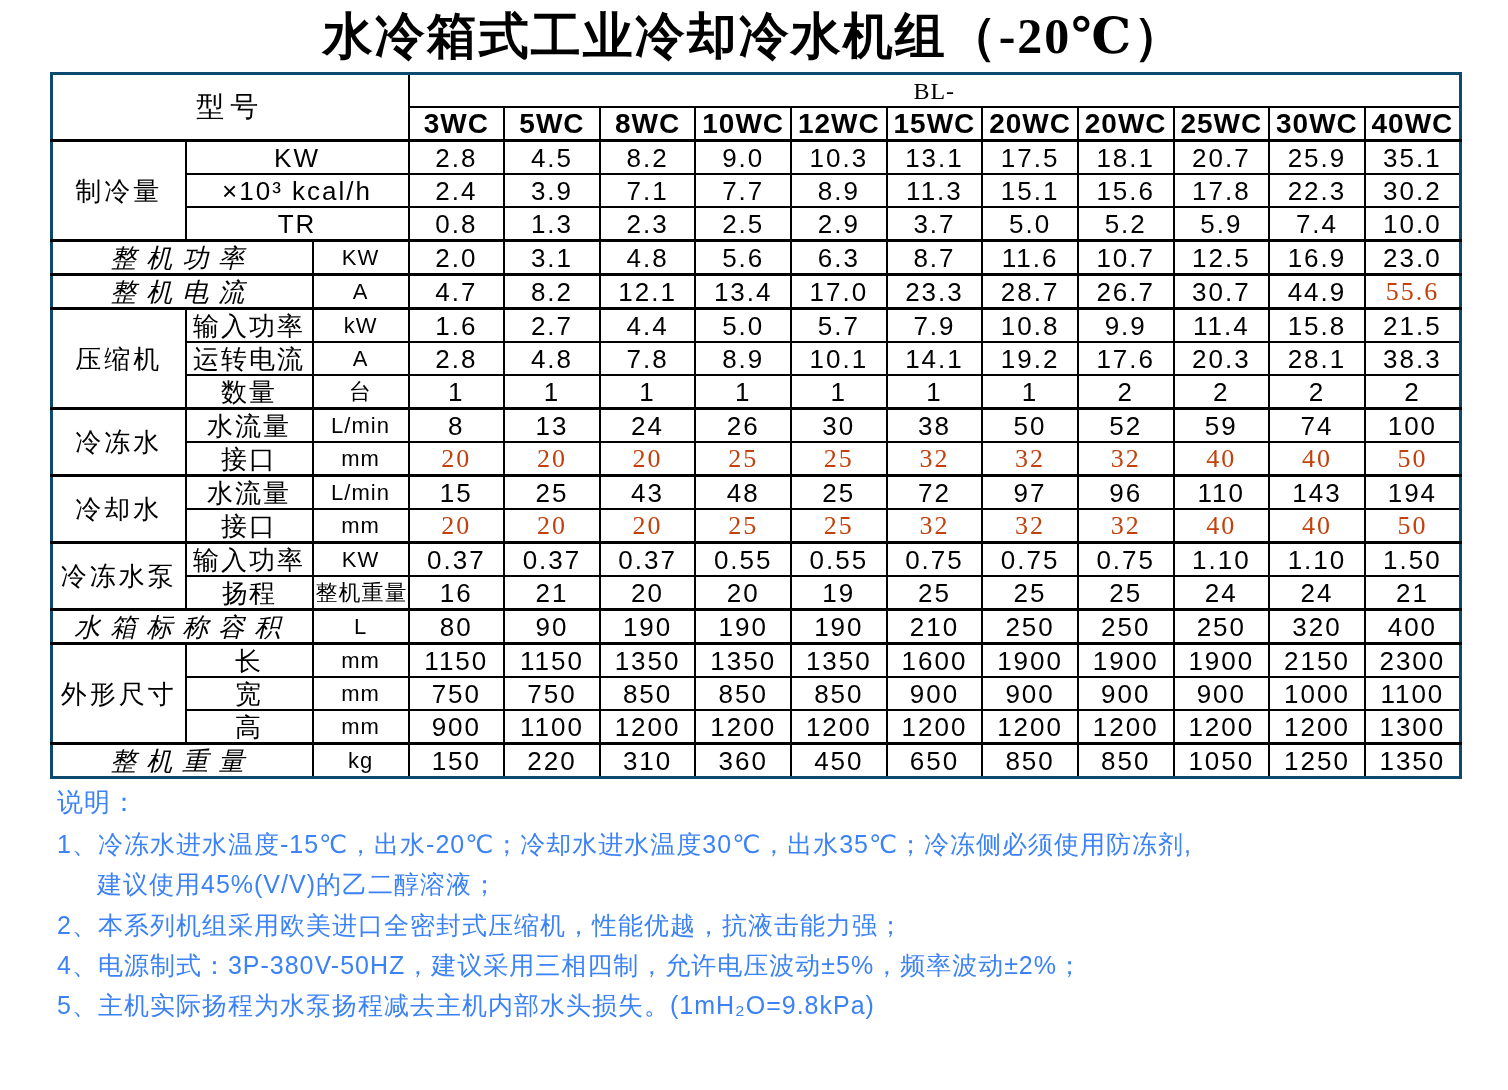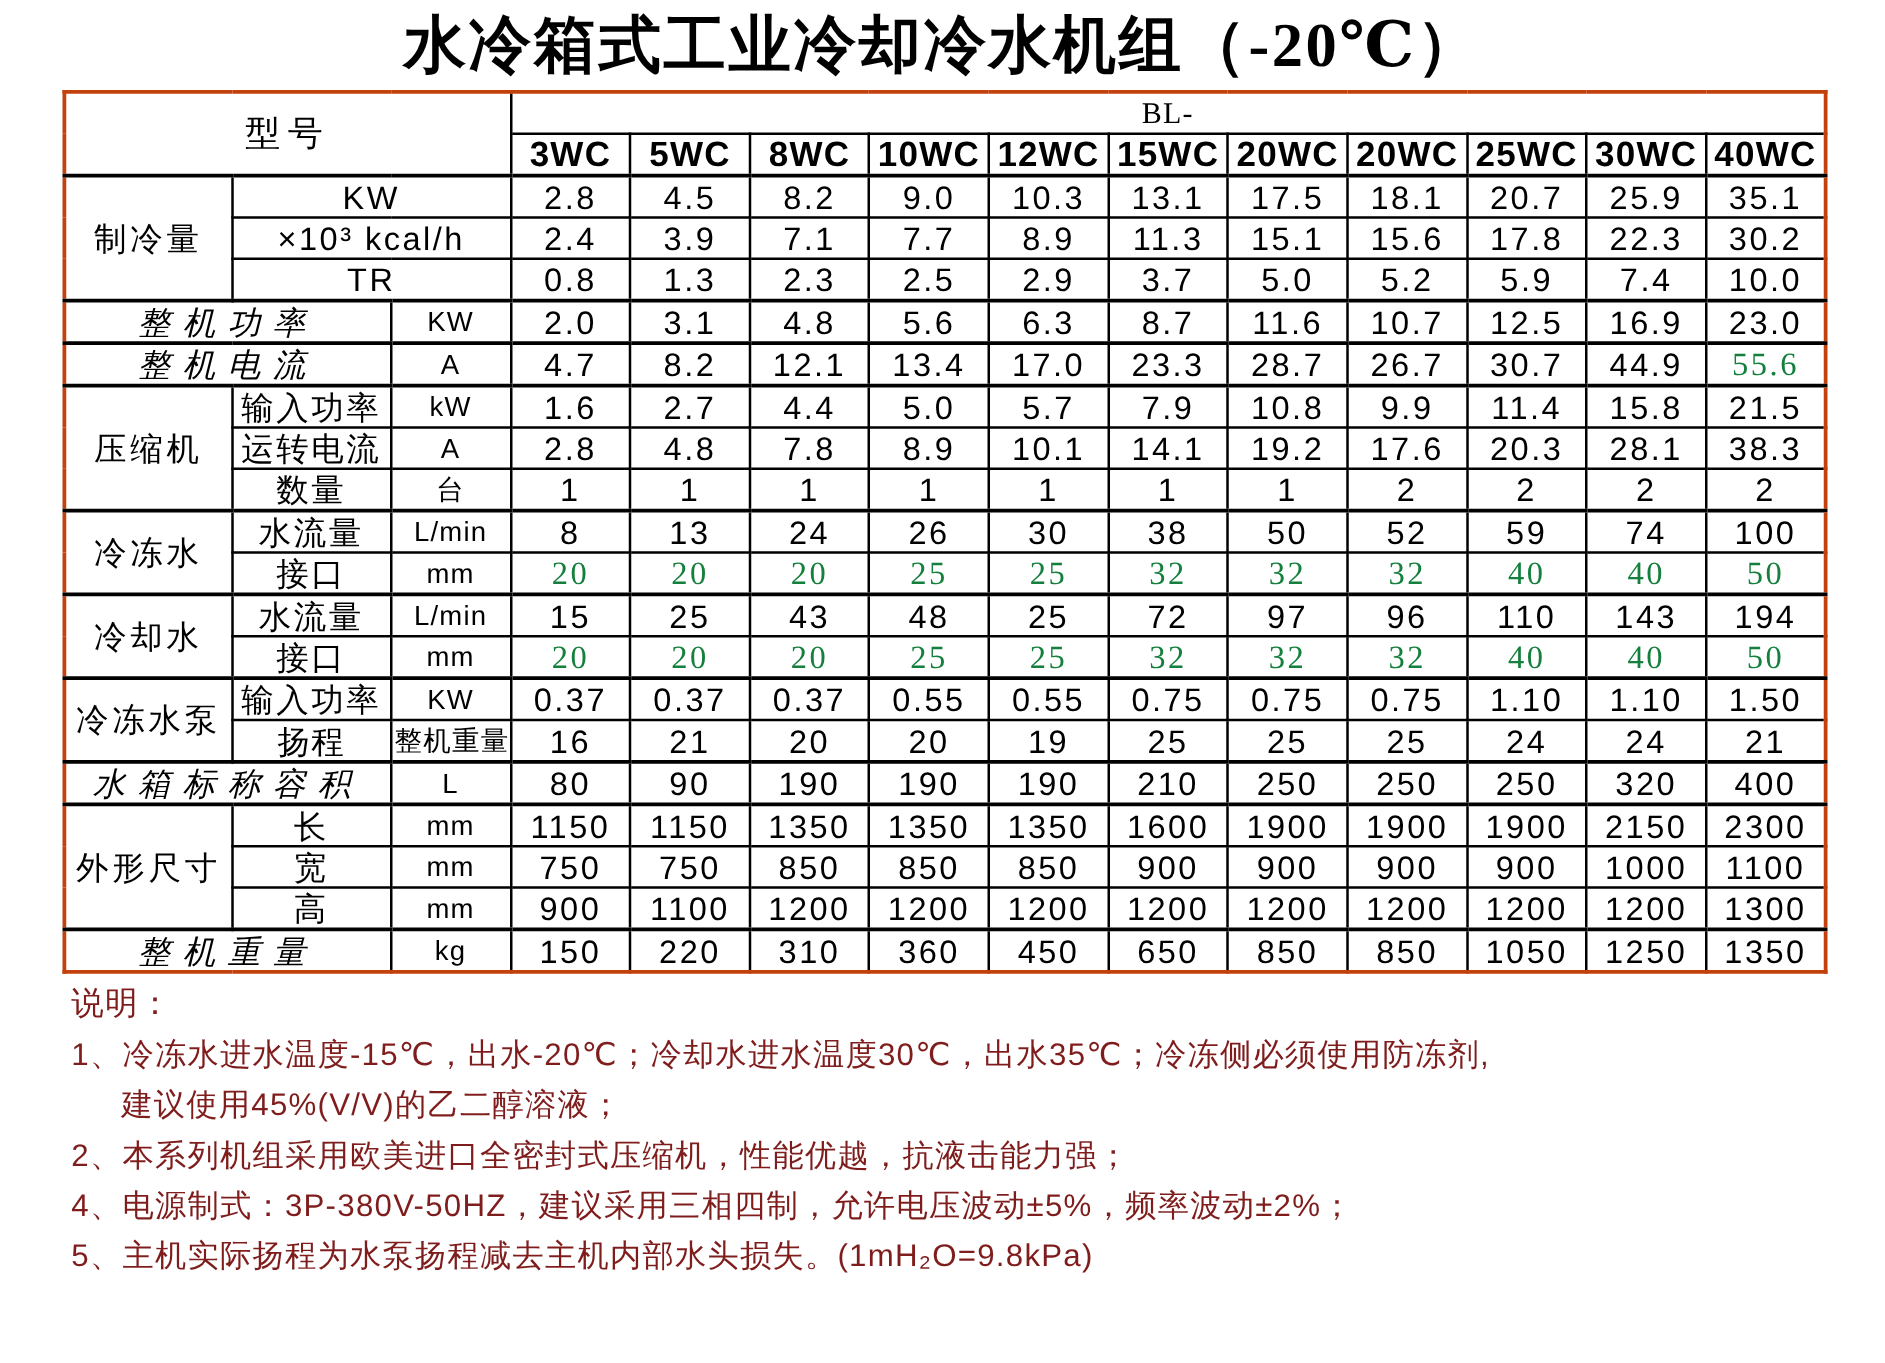--- a/index.html
+++ b/index.html
@@ -22,21 +22,21 @@
     letter-spacing:2px;
     font-weight:600;
     white-space:nowrap;
   }
   table.spec{
     border-collapse:collapse;
     table-layout:fixed;
     width:1412px;
     margin-left:50px;
     background:#fff;
-    border:3px solid #c2410c;
+    border:3px solid #0c4a6e;
   }
   table.spec td{
     border:2px solid #000;
     height:31px;
     padding:0 2px;
     text-align:center;
     vertical-align:middle;
     white-space:nowrap;
     overflow:hidden;
     line-height:1;
@@ -50,30 +50,30 @@
   td.model{font-size:28px;font-weight:bold;letter-spacing:1px;}
   td.group{font-size:26px;letter-spacing:3px;}
   td.label{font-size:26px;letter-spacing:2px;}
   td.label-ab{letter-spacing:10px;font-style:italic;}
   td.label-left{text-align:left;padding-left:4px;letter-spacing:1px;border-radius:13px;}
   td.unit{font-size:22px;letter-spacing:1px;}
   td.val{font-size:26px;letter-spacing:2px;}
   td.serif{
     font-family:"Liberation Serif","DejaVu Serif",serif;
     font-weight:normal;
-    color:#15803d;
+    color:#c2410c;
     margin-left:45px;
   }
   td.first-val{border-left-width:4px;}
   tr.thick-top > td{border-top-width:3px;}
   .notes{
     margin:6px 0 0 57px;
     width:1400px;
     font-size:25px;
-    color:#7f1d1d;
+    color:#3b82f6;
   }
   .notes-heading{
     font-size:26px;
     margin-bottom:4px;
     letter-spacing:1px;
   }
   .note-line{
     margin-top:9px;
     line-height:1.25;
     letter-spacing:1px;

